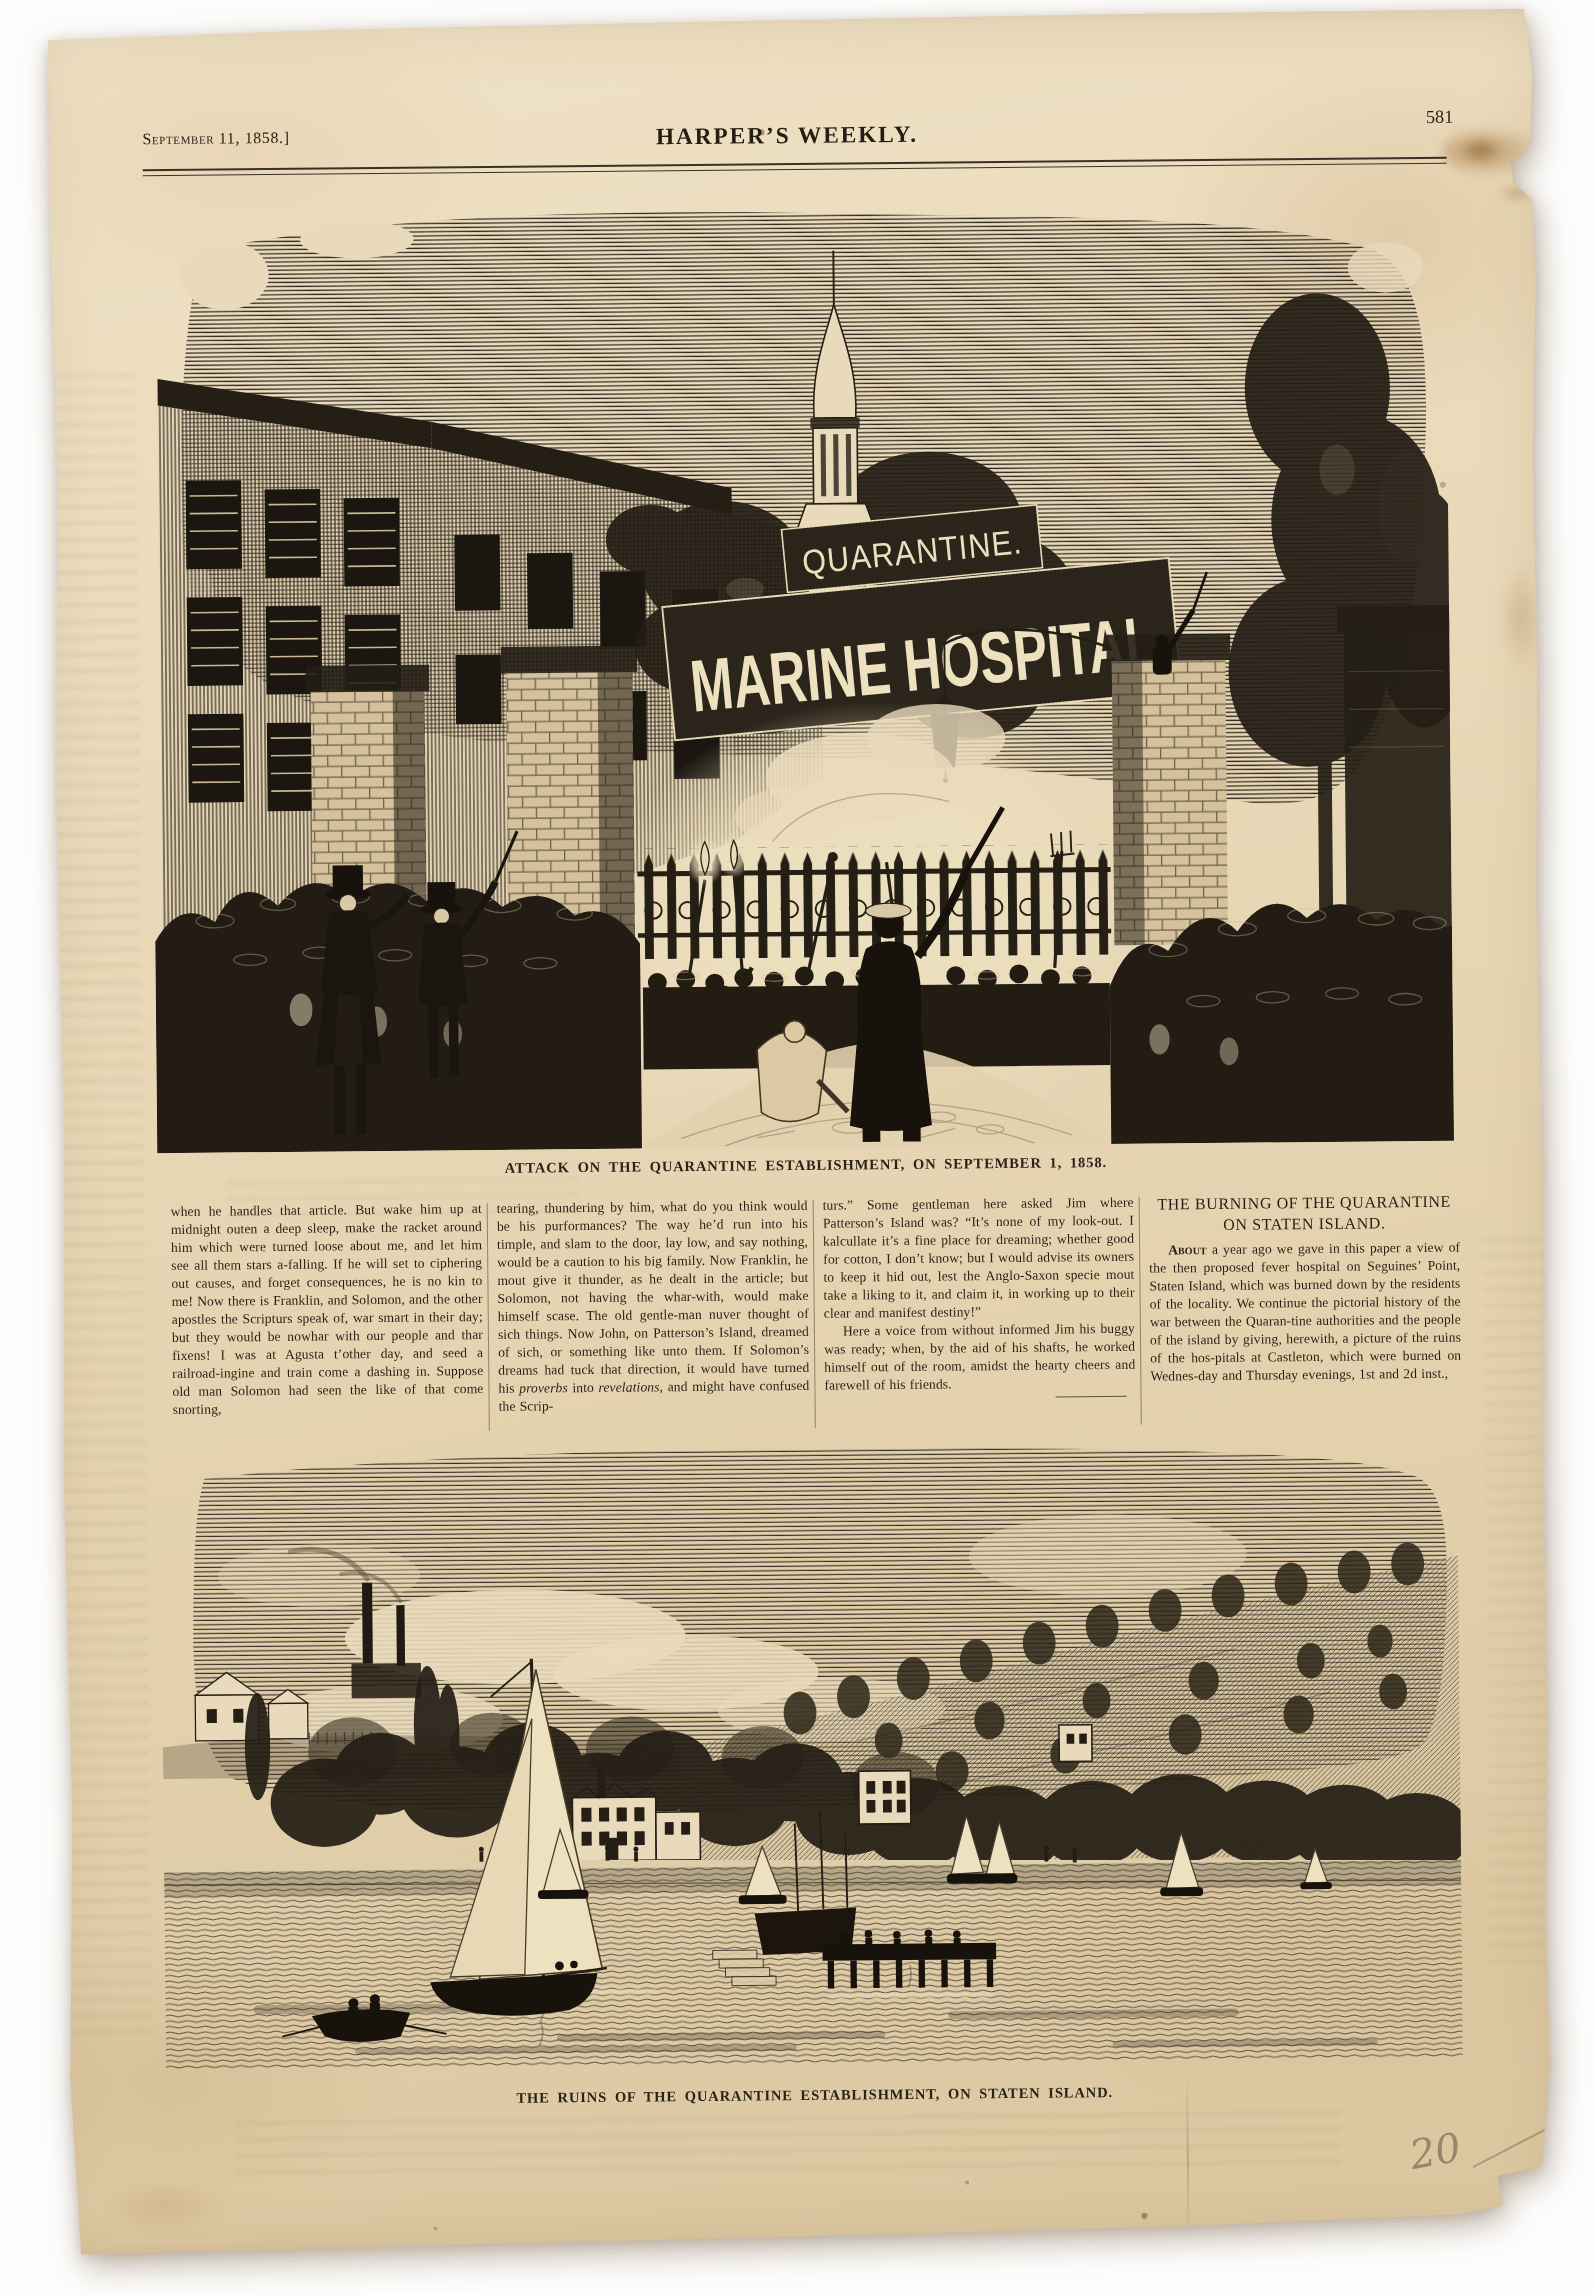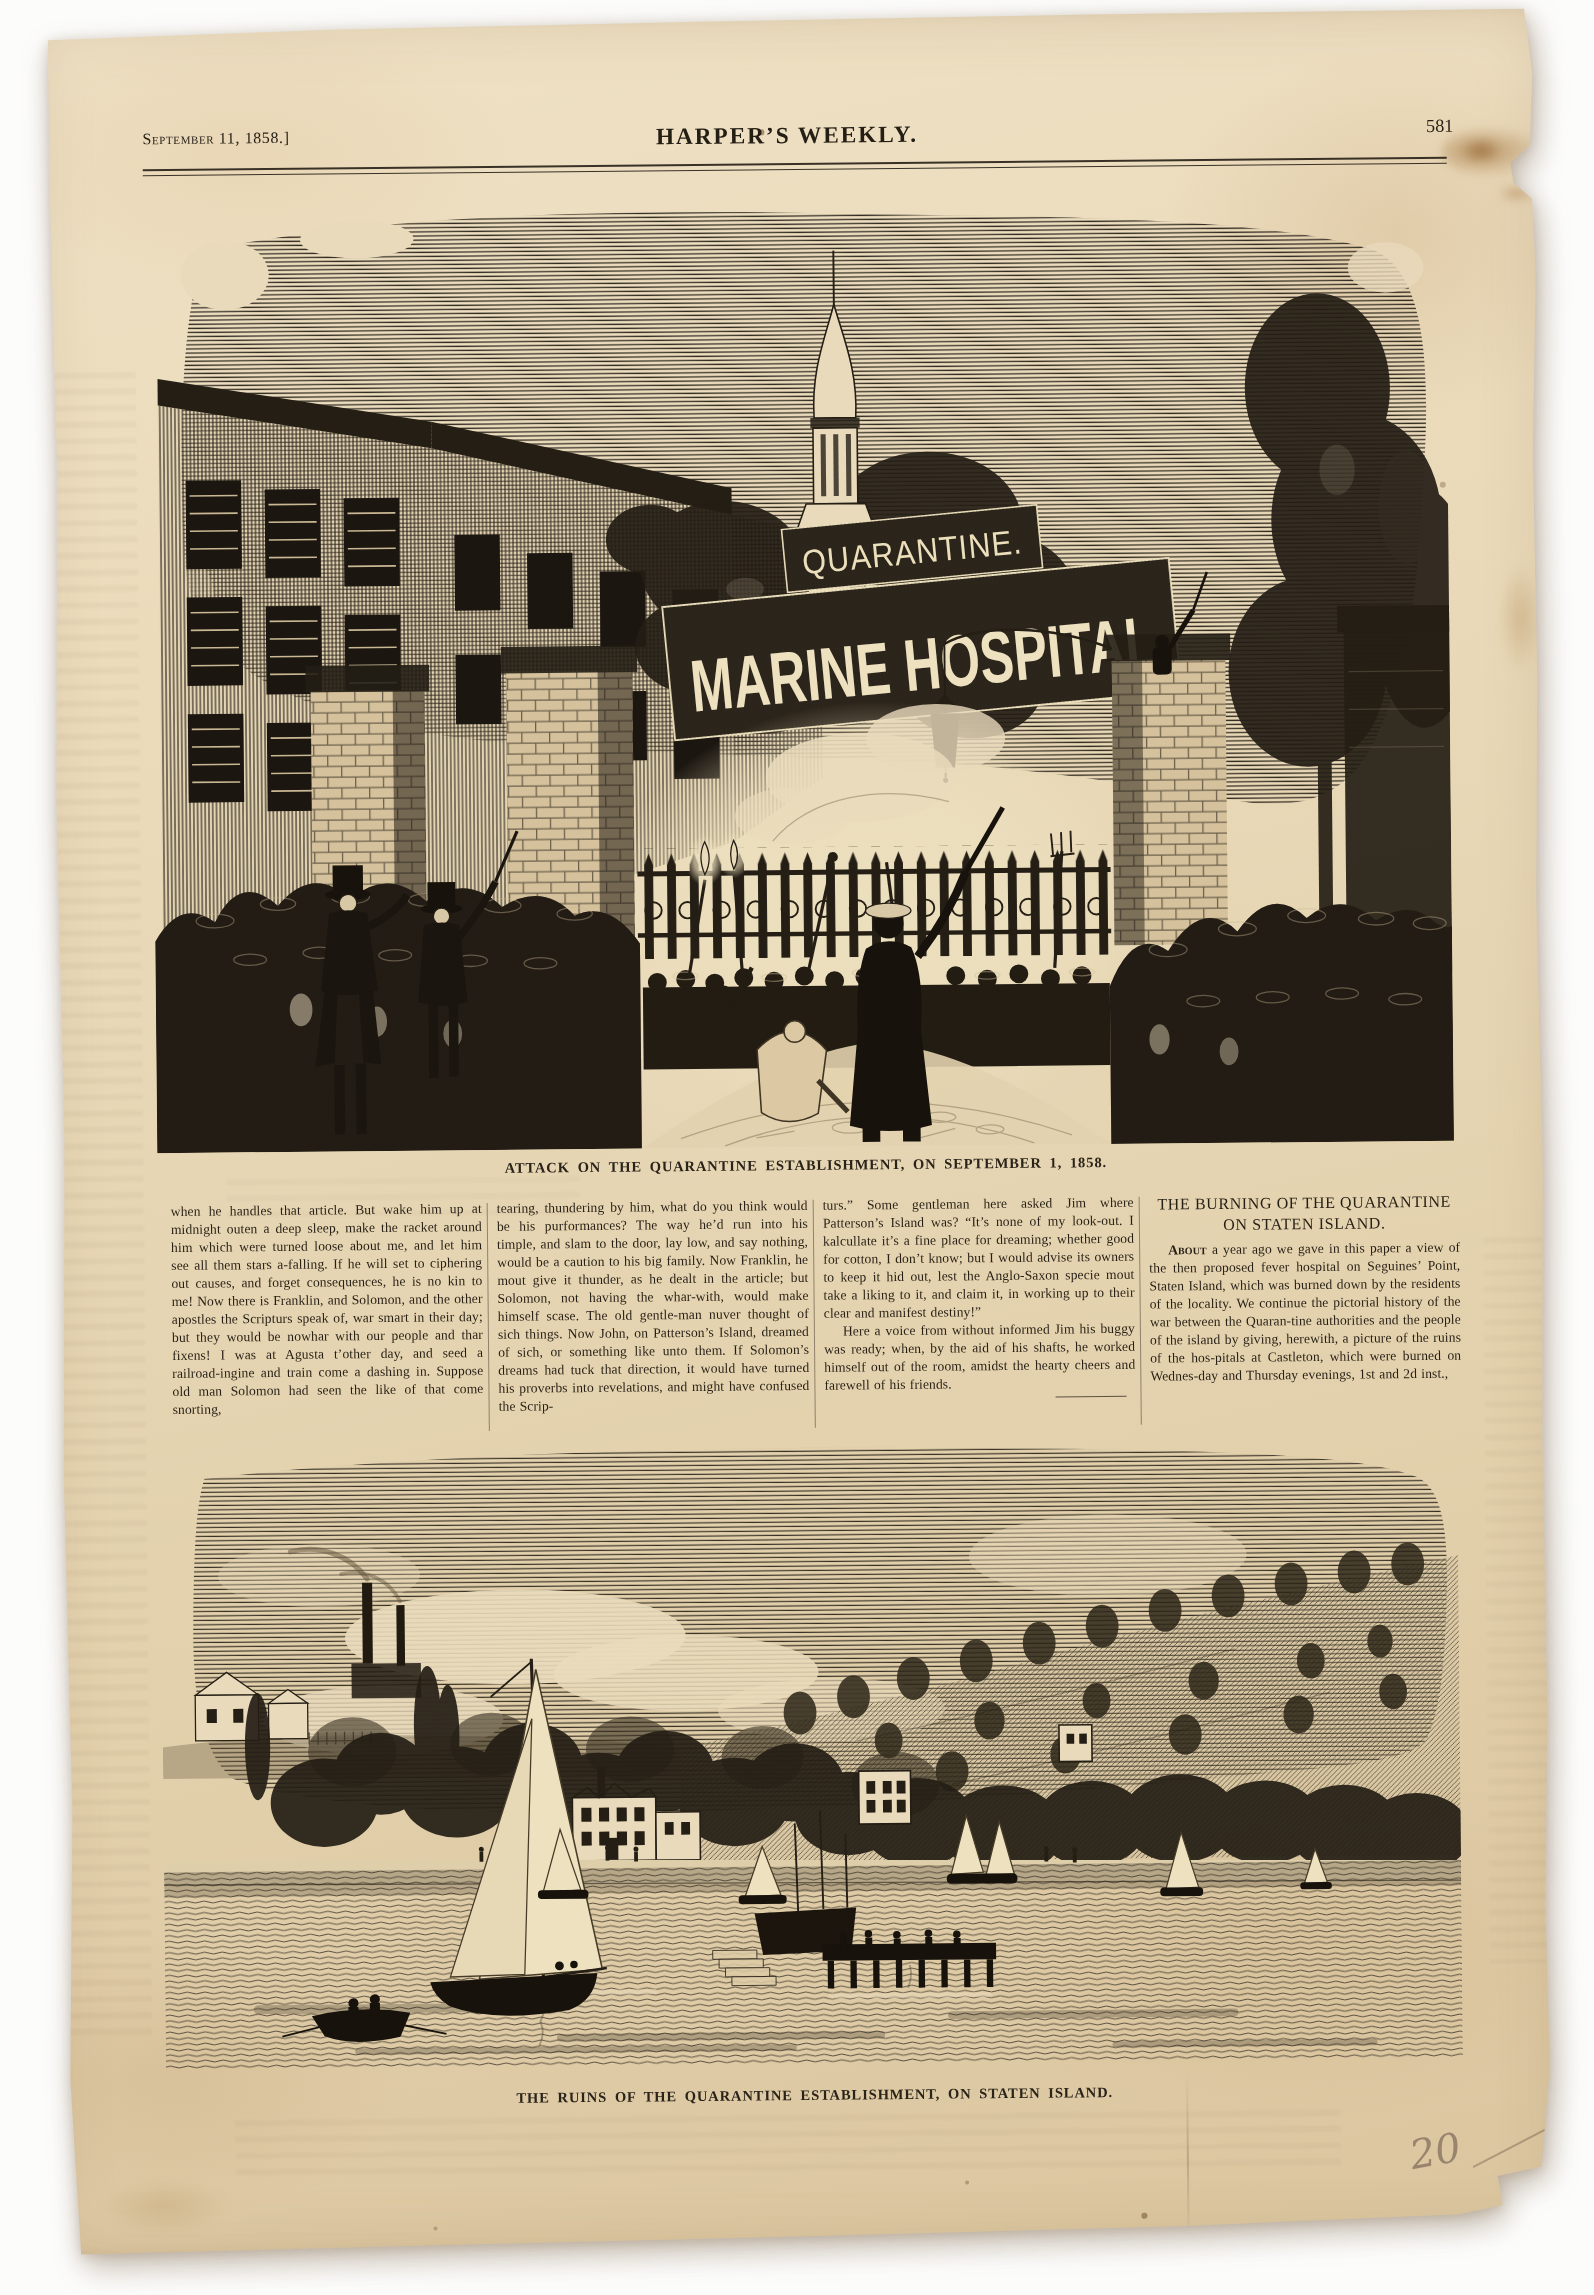--- a/index.html
+++ b/index.html
@@ -25,21 +25,21 @@
        box-shadow:inset 0 0 69px rgba(125,92,55,.20), inset 0 0 14px rgba(125,92,55,.12);}
   .ghost{position:absolute;background:repeating-linear-gradient(to bottom,rgba(82,62,40,.55) 0 5.7px,transparent 5.7px 16.4px);
        opacity:.07;filter:blur(0.8px);}
   .stain{position:absolute;border-radius:50%;filter:blur(4.4px);}
   .speck{position:absolute;border-radius:50%;background:#6f5430;opacity:.55;}
   .crease{position:absolute;width:1.9px;background:linear-gradient(to bottom,transparent,rgba(90,70,45,.25),transparent);}
   
   #hdr-date{position:absolute;left:115px;top:111px;font-size:16px;color:#241e15;font-variant:small-caps;letter-spacing:0.6px;}
   #hdr-masthead{position:absolute;left:0;top:109px;width:1519px;text-align:center;font-size:23.4px;font-weight:bold;
        letter-spacing:1.9px;color:#241e15;}
-  #hdr-pageno{position:absolute;left:1382px;top:109px;width:44px;text-align:right;font-size:18.3px;color:#241e15;}
+  #hdr-pageno{position:absolute;left:1382px;top:100px;width:44px;text-align:right;font-size:18.3px;color:#241e15;}
   #hdr-rule{position:absolute;left:115px;top:150px;width:1304px;height:4.4px;
        border-top:2.5px solid #2a231a;border-bottom:1.3px solid #2a231a;opacity:.92;}
   
   .engraving{position:absolute;left:120px;width:1297px;}
   #eng1{top:197px;height:937px;}
   #eng2{top:1431px;height:620px;}
   .caption{position:absolute;left:120px;width:1297px;text-align:center;color:#2a231a;
        font-size:14.5px;font-weight:bold;letter-spacing:0.9px;word-spacing:3.2px;}
   #cap1{top:1144px;}
   #cap2{top:2074px;}
@@ -47,21 +47,21 @@
   .col{position:absolute;top:1184px;width:311px;}
   #col1{left:133px;} #col2{left:459px;} #col3{left:785px;} #col4{left:1111px;}
   .col p{margin:0;text-align:justify;font-size:13.6px;line-height:18px;color:#261f15;
        letter-spacing:0.1px;word-spacing:0.6px;}
   .col p.indent{text-indent:19px;}
   .col-rule{position:absolute;top:1187px;height:228px;width:1.3px;background:#4a4036;opacity:.55;}
   #rule-a{left:449px;} #rule-b{left:775px;} #rule-c{left:1101px;}
   .headline{ text-align:center;font-size:16px;letter-spacing:0.6px;line-height:21px;color:#261f15;}
   .headline-wrap{margin-bottom:5.7px;}
   .end-rule{width:71px;border-top:1.6px solid #3a3222;opacity:.8;margin:4.4px 8.8px 0 auto;}
-  .it{} .sc{font-variant:small-caps;font-weight:bold;}
+  .it{font-style:italic;} .sc{font-variant:small-caps;font-weight:bold;}
   
   #pencil{position:absolute;left:1363px;top:2121px;color:#8d7a66;opacity:.85;
        font-size:40px;font-style:italic;transform:rotate(-10deg);font-family:"DejaVu Serif",serif;}
   #pencil-dash{position:absolute;left:1421px;top:2138px;width:95px;height:2.2px;background:#8d7a66;
        opacity:.6;transform:rotate(-27deg);border-radius:1.3px;}
   svg text{font-family:"Liberation Sans","DejaVu Sans",sans-serif;}
 </style>
 </head>
 <body>
 

